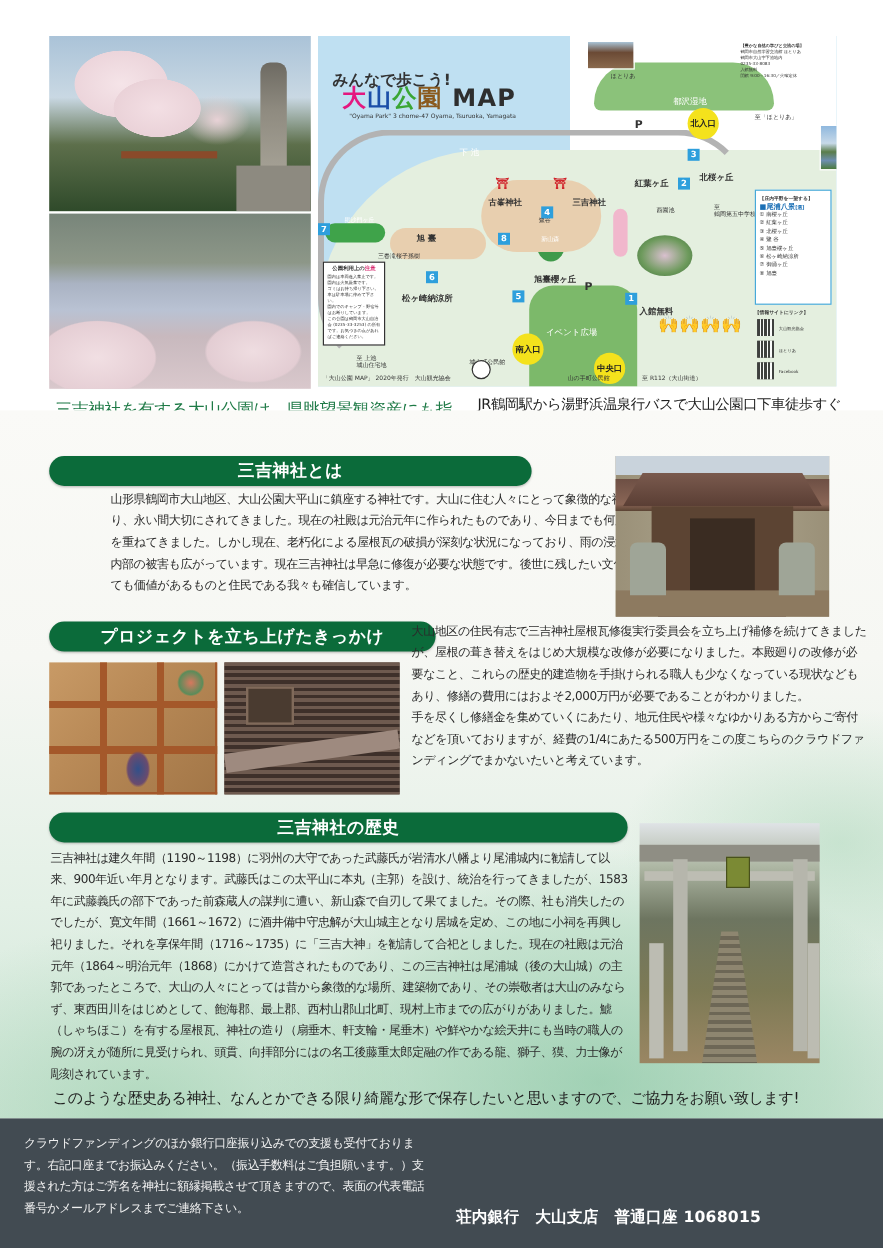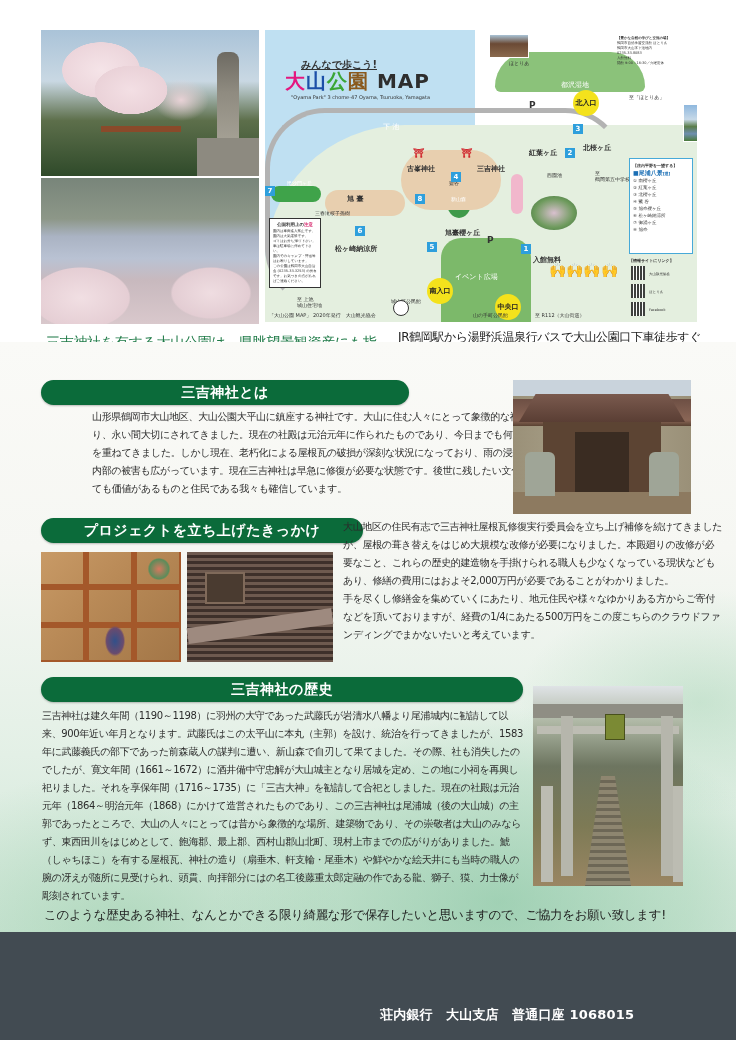--- a/index.html
+++ b/index.html
@@ -31,21 +31,21 @@
       linear-gradient(180deg, #78857a 0%, #8d9788 28%, #aab3c3 40%, #b9c2d3 55%, #c8b9be 70%, #d9c8cc 100%);
   }
   .map { position: absolute; left: 265px; top: 30px; width: 432px; height: 292px;
     background: #bfe0f2; overflow: hidden; }
   .map .land { position: absolute; background: #e4efdf; }
   .map .land-main { left: 0; top: 95px; width: 432px; height: 210px; border-radius: 140px 0 0 0; }
   .map .land-right { left: 210px; top: 0; width: 222px; height: 300px; background: #fff; }
   .map .green { position: absolute; background: #8bc27a; }
   .map .tan { position: absolute; background: #e8cfaf; }
   .map .road { position: absolute; border: 5px solid #a9a9a9; border-radius: 60px; }
-  .map-subtitle { position: absolute; left: 36px; top: 28px; font-size: 10px; font-weight: bold; color: #333; text-decoration: underline; }
+  .map-subtitle { position: absolute; left: 12px; top: 28px; font-size: 13px; font-weight: bold; color: #333; }
   .map-title { position: absolute; left: 20px; top: 38px; font-size: 20px; font-weight: bold; letter-spacing: 1px; }
   .map-title .c1 { color: #e4177f; }
   .map-title .c2 { color: #1b4fa8; }
   .map-title .c3 { color: #3aa635; }
   .map-title .c4 { color: #8a5a1e; }
   .map-title .c5 { color: #2e2e2e; }
   .map-address { position: absolute; left: 26px; top: 64px; font-size: 5px; color: #333; white-space: nowrap; }
   .map-label { position: absolute; font-size: 7px; font-weight: bold; color: #333; white-space: nowrap; }
   .map-label.small { font-size: 5px; font-weight: normal; }
   .map-label.water { color: #fff; font-weight: normal; font-size: 7px; }
@@ -265,21 +265,21 @@
   <div class="intro-lead">三吉神社を有する大山公園は、県眺望景観資産にも指定されており、春には桜の名所としても有名な公園です</div>
   <div class="access">
     <div>JR鶴岡駅から湯野浜温泉行バスで大山公園口下車徒歩すぐ</div>
     <div>山形自動車道　鶴岡ICから車で15分</div>
     <div>日本海東北自動車道　鶴岡西ICから車で20分</div>
   </div>
 </div>
 
 <div class="body"></div>
 
-<div class="section-header" style="left:41px;top:380px;width:368px;">三吉神社とは</div>
+<div class="section-header" style="left:41px;top:380px;width:402px;">三吉神社とは</div>
 <div class="para" style="left:44px;top:408px;width:462px;margin-left:48px;">山形県鶴岡市大山地区、大山公園大平山に鎮座する神社です。大山に住む人々にとって象徴的な神社であり、永い間大切にされてきました。現在の社殿は元治元年に作られたものであり、今日までも何度か修復を重ねてきました。しかし現在、老朽化による屋根瓦の破損が深刻な状況になっており、雨の浸水による内部の被害も広がっています。現在三吉神社は早急に修復が必要な状態です。後世に残したい文化財としても価値があるものと住民である我々も確信しています。</div>
 <div class="shrine-photo">
   <div class="roof"></div>
   <div class="body-b"></div>
   <div class="door"></div>
   <div class="ground"></div>
   <div class="lion-l"></div>
   <div class="lion-r"></div>
 </div>
 
@@ -306,17 +306,18 @@
   <div class="pillar-l"></div>
   <div class="pillar-r"></div>
   <div class="side-l"></div>
   <div class="side-r"></div>
   <div class="plaque"></div>
 </div>
 
 <div class="closing">このような歴史ある神社、なんとかできる限り綺麗な形で保存したいと思いますので、ご協力をお願い致します!</div>
 
 <div class="footer">
+  <div class="footer-note">クラウドファンディングのほか銀行口座振り込みでの支援も受付ております。右記口座までお振込みください。（振込手数料はご負担願います。）支援された方はご芳名を神社に額縁掲載させて頂きますので、表面の代表電話番号かメールアドレスまでご連絡下さい。</div>
   <div class="footer-bank">
     <span class="line">荘内銀行　大山支店　普通口座 1068015</span>
     
   </div>
 </div>
 
 </body></html>

